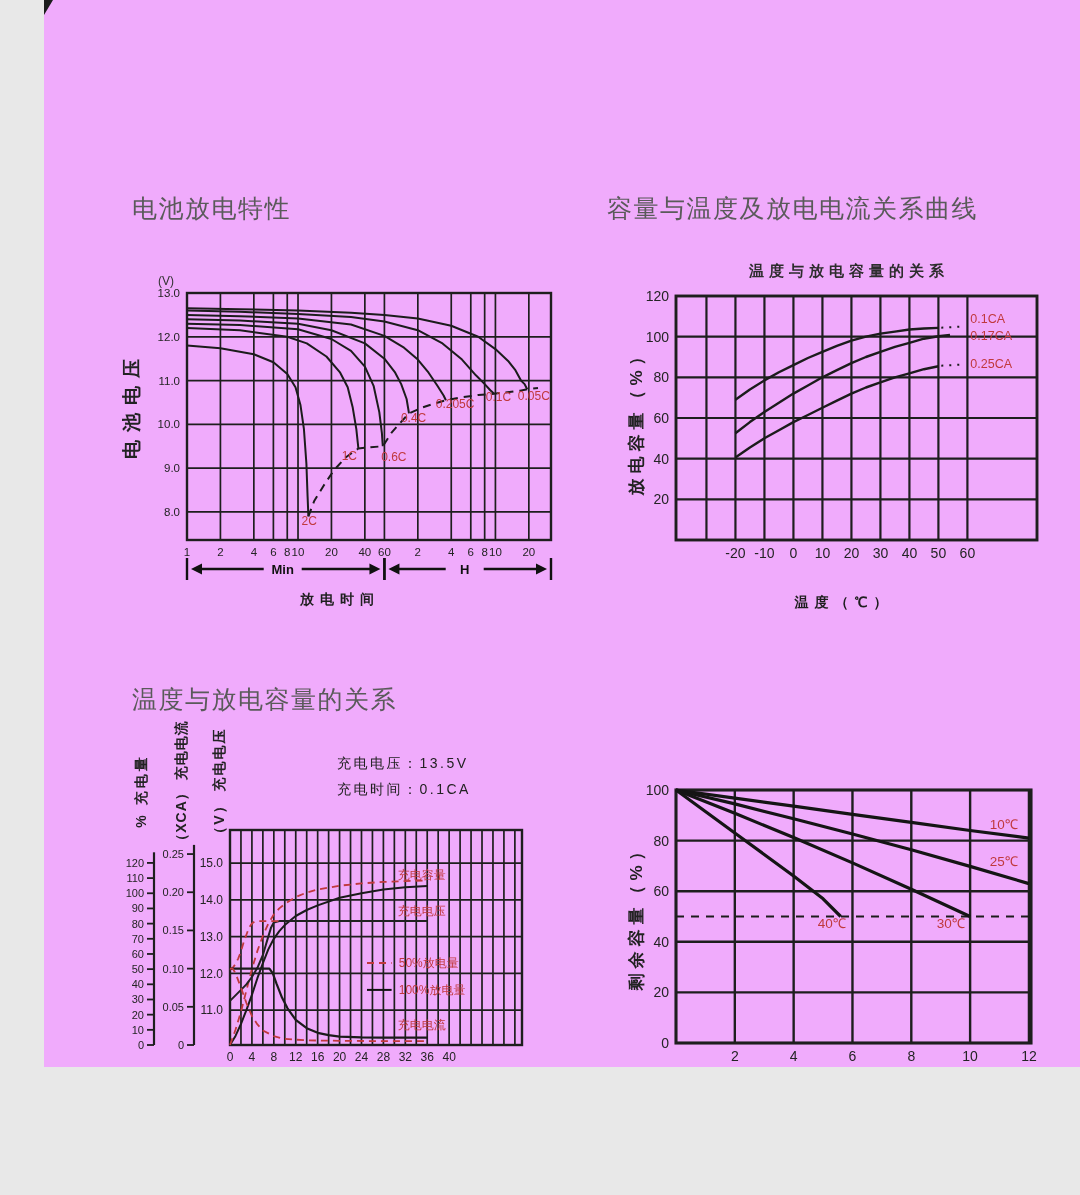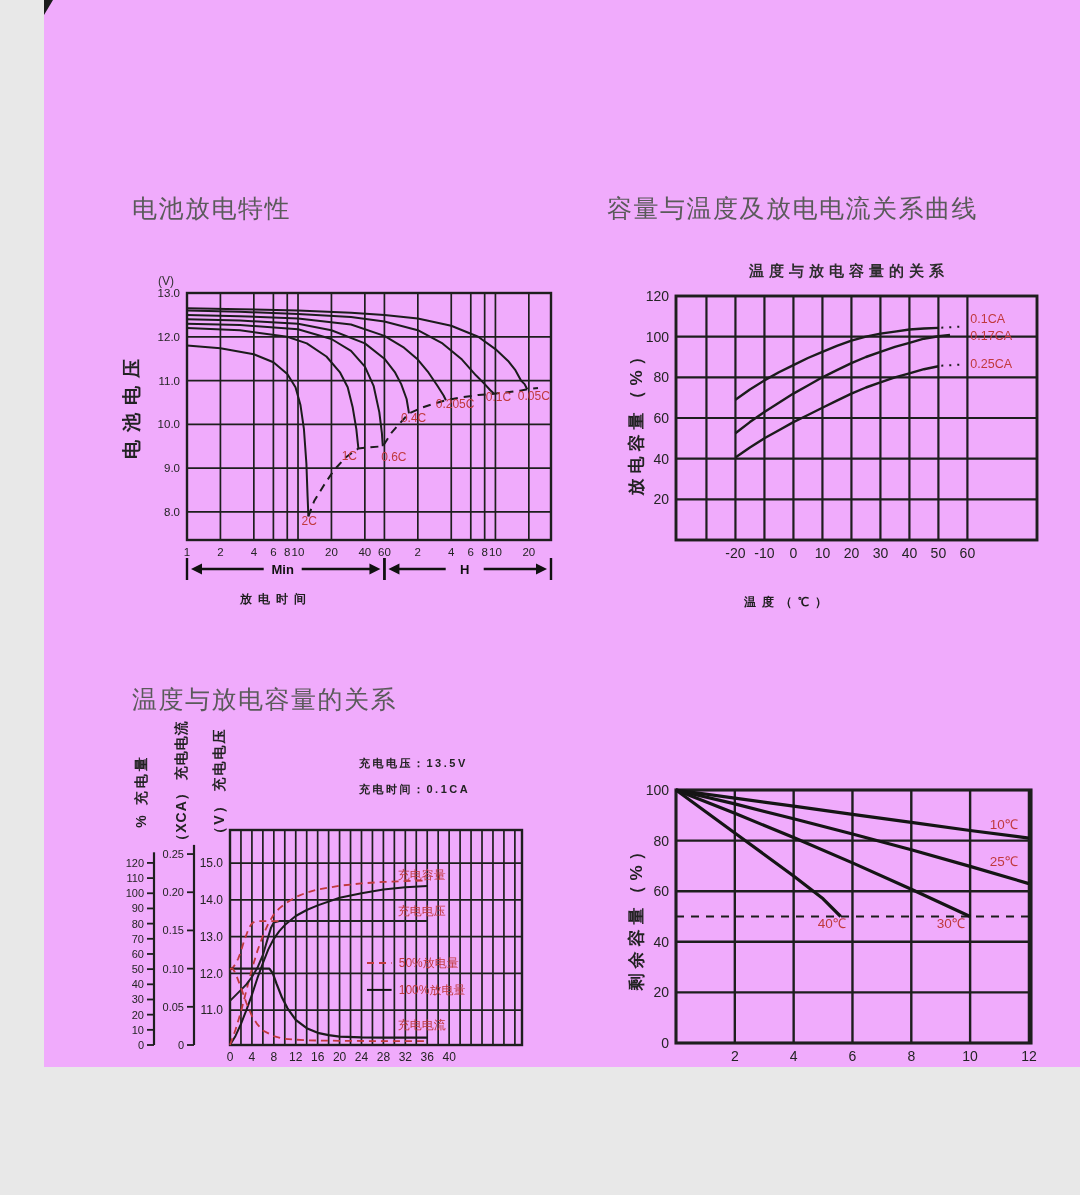--- a/index.html
+++ b/index.html
@@ -1,31 +1,31 @@
 <!DOCTYPE html>
 <html><head>
 <meta charset="utf-8">
 <style>
   html,body{margin:0;padding:0;background:#e8e8e8;}
   #page{position:relative;width:1080px;height:1067px;background:#f0abfc;overflow:hidden;
         font-family:"Liberation Sans",sans-serif;margin-left:44px;}
   .heading{position:absolute;font-size:25px;letter-spacing:1.5px;color:#5a5a5a;font-weight:500;white-space:nowrap;}
   .chart-title{position:absolute;font-size:15px;font-weight:bold;color:#2d2d2d;letter-spacing:5px;text-align:center;white-space:nowrap;}
-  .xlabel{position:absolute;font-size:12px;font-weight:bold;color:#1e1e1e;letter-spacing:6px;white-space:nowrap;}
+  .xlabel{position:absolute;font-size:14px;font-weight:bold;color:#1e1e1e;letter-spacing:6px;text-align:center;white-space:nowrap;}
   .vlabel{position:absolute;transform:rotate(-90deg);transform-origin:center;text-align:center;
           font-weight:bold;color:#222;white-space:nowrap;}
   #yl1{left:3px;top:392px;width:170px;font-size:19px;letter-spacing:8px;}
   #yl2{left:487px;top:408px;width:210px;font-size:17px;letter-spacing:5px;}
   #yl4{left:487px;top:903px;width:210px;font-size:17px;letter-spacing:5px;}
   #c3l1{left:40px;top:782px;width:115px;font-size:14px;letter-spacing:3px;}
   #c3l2{left:72px;top:775px;width:132px;font-size:14px;letter-spacing:1px;}
   #c3l3{left:112px;top:775px;width:128px;font-size:14px;letter-spacing:2px;}
   .chart-svg{position:absolute;}
   svg text{font-family:"Liberation Sans",sans-serif;}
-  #info{position:absolute;left:315px;top:750px;width:215px;font-size:11px;font-weight:bold;
+  #info{position:absolute;left:293px;top:750px;width:215px;font-size:14px;font-weight:normal;
         color:#222;letter-spacing:2.5px;line-height:26px;white-space:nowrap;}
   #edge-band{position:absolute;left:1055px;top:0;width:17px;height:1195px;
      background:linear-gradient(180deg, rgba(233,233,233,0) 0%, rgba(226,226,226,.85) 26%, #d8d8d8 70%, #cccccc 100%);}
   #corner-mark{position:absolute;left:0;top:0;width:0;height:0;
      border-top:15px solid #1c1c1c;border-right:9px solid transparent;}
 </style>
 </head>
 <body>
 
 <div id="page">

